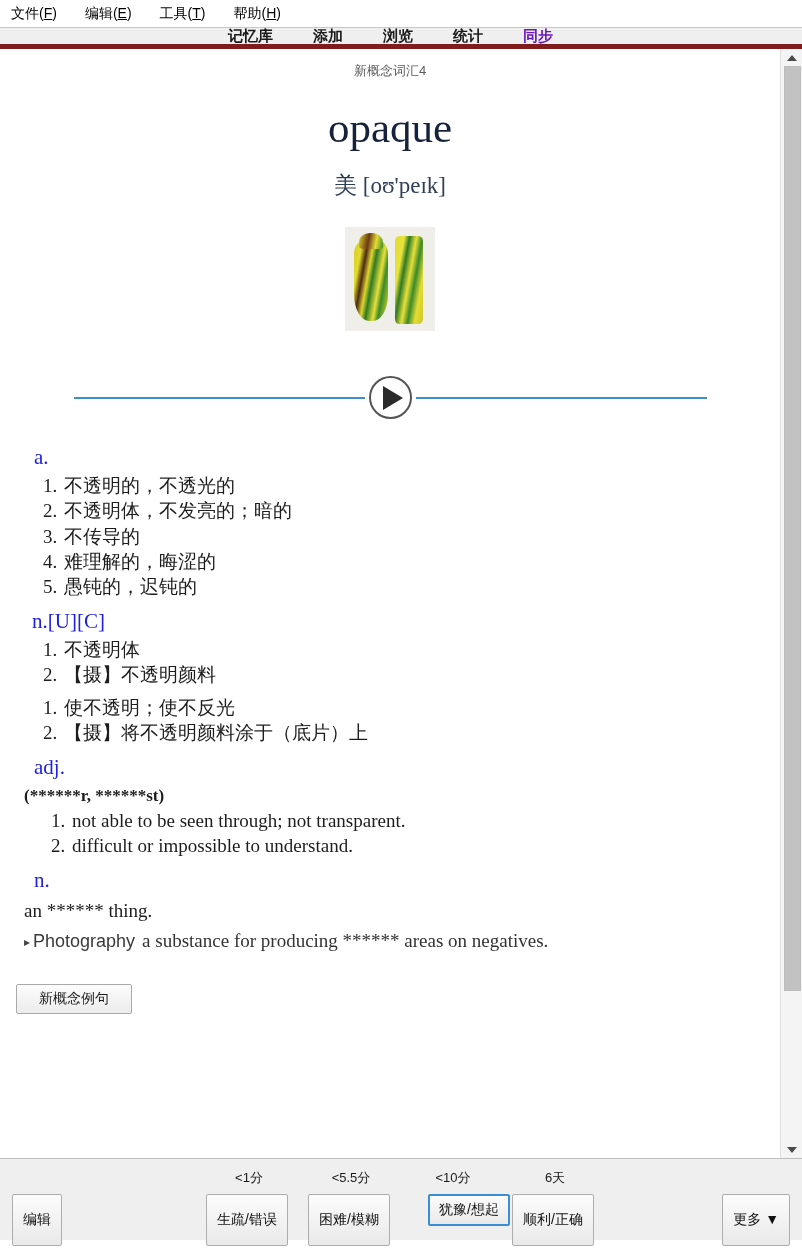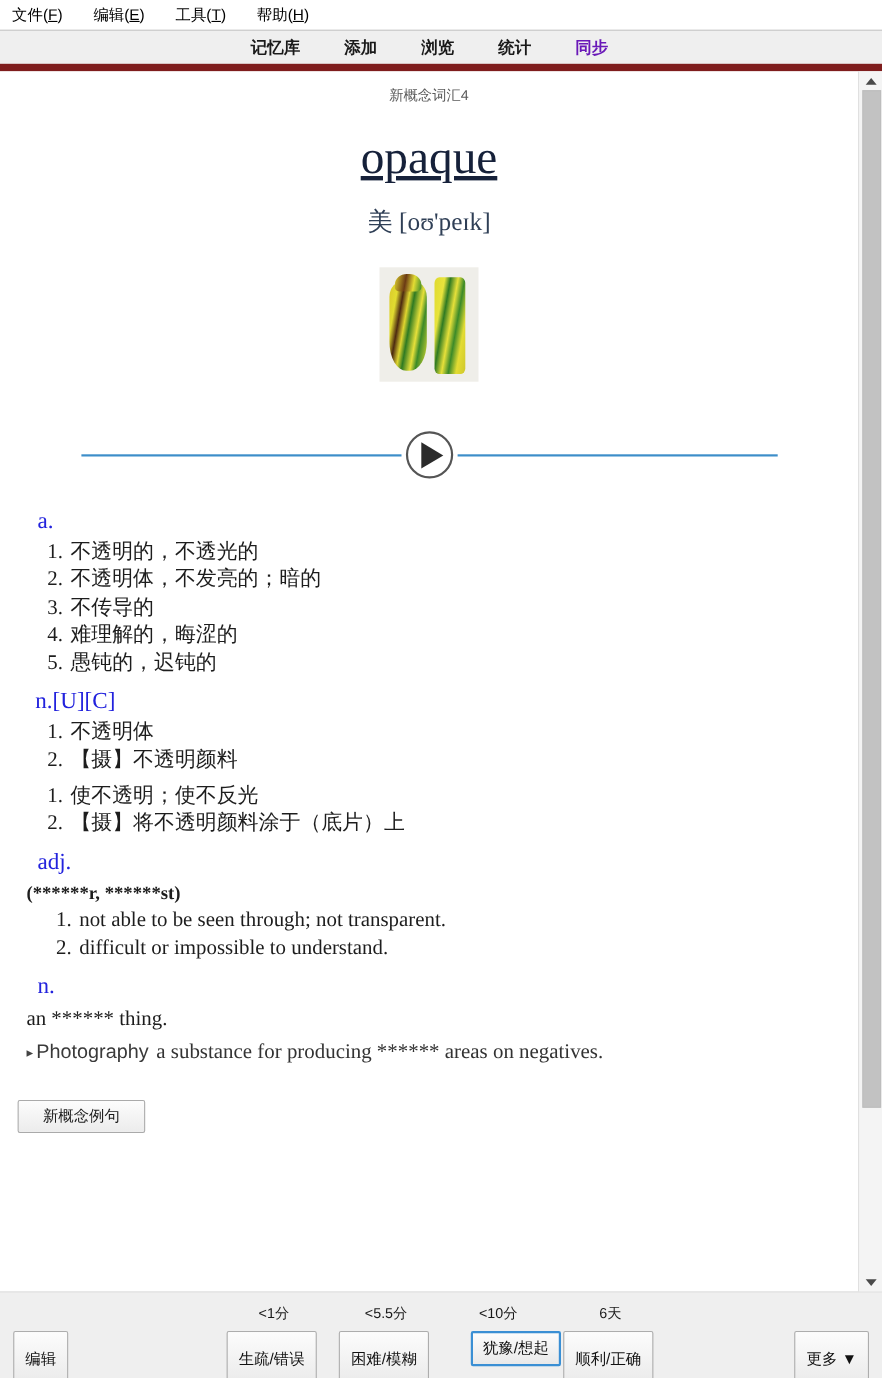--- a/index.html
+++ b/index.html
@@ -24,24 +24,24 @@
     font-size: 14px;
     color: #000000;
     white-space: nowrap;
     padding: 2px 3px;
     cursor: default;
   }
   .menu-item u { text-decoration: underline; }
 
   
   #navbar {
-    height: 38px;
+    height: 22px;
     background: #efefef;
     border-top: 1px solid #c8c8c8;
-    border-bottom: 7px solid #7f1d1d;
+    border-bottom: 5px solid #7f1d1d;
     display: flex;
     align-items: center;
     justify-content: flex-start;
     padding-left: 228px;
     gap: 40px;
   }
   .nav-item {
     font-size: 15px;
     font-weight: bold;
     color: #1a1a1a;
@@ -120,21 +120,20 @@
     font-family: "Liberation Sans", sans-serif;
   }
 
   #headword {
     text-align: center;
     font-family: "Liberation Serif", serif;
     font-size: 43px;
     color: #16213a;
     margin-top: 26px;
     line-height: 1;
-    text-decoration: underline;
   }
 
   #phonetic {
     text-align: center;
     font-family: "Liberation Serif", serif;
     font-size: 23px;
     color: #2f3f56;
     margin-top: 21px;
   }
 

